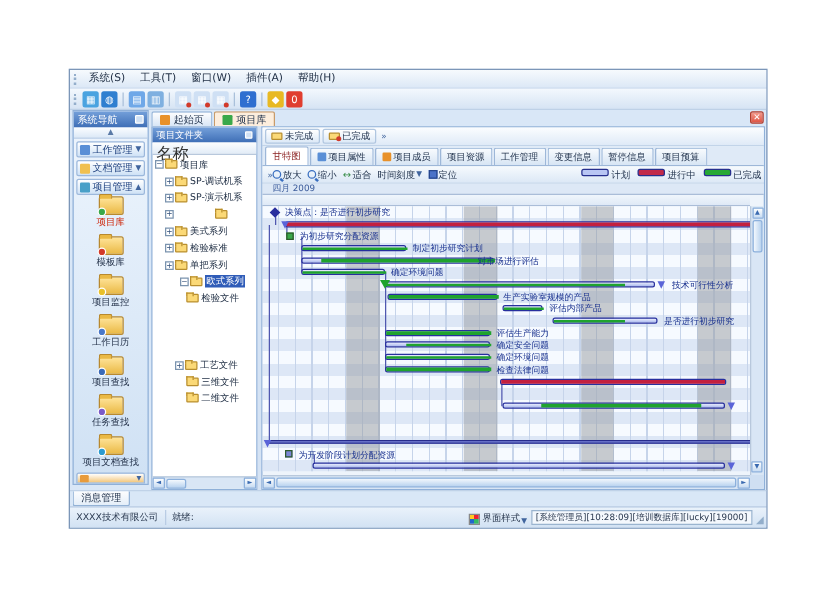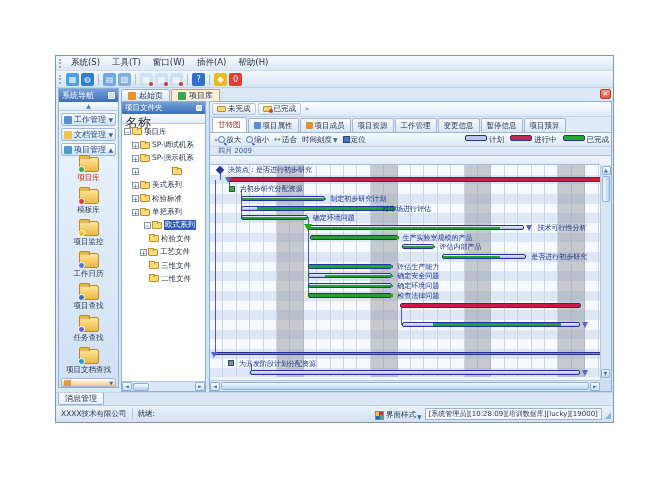--- a/index.html
+++ b/index.html
@@ -273,21 +273,21 @@
             <div class="titem" style="padding-left: 22px;">
               <span class="texp">−</span>
               <span class="tfold"></span>
               <span class="tlabel sel">欧式系列</span>
             </div>
             <div class="titem" style="padding-left: 18px;">
               <span style="width: 9px; flex: 0 0 auto;"></span>
               <span class="tfold"></span>
               <span class="tlabel">检验文件</span>
             </div>
-            <div class="titem" style="padding-left: 18px;">
+            <div class="titem" style="padding-left: 18px; margin-top: 40px;">
               <span class="texp">+</span>
               <span class="tfold"></span>
               <span class="tlabel">工艺文件</span>
             </div>
             <div class="titem" style="padding-left: 18px;">
               <span style="width: 9px; flex: 0 0 auto;"></span>
               <span class="tfold"></span>
               <span class="tlabel">三维文件</span>
             </div>
             <div class="titem" style="padding-left: 18px;">

